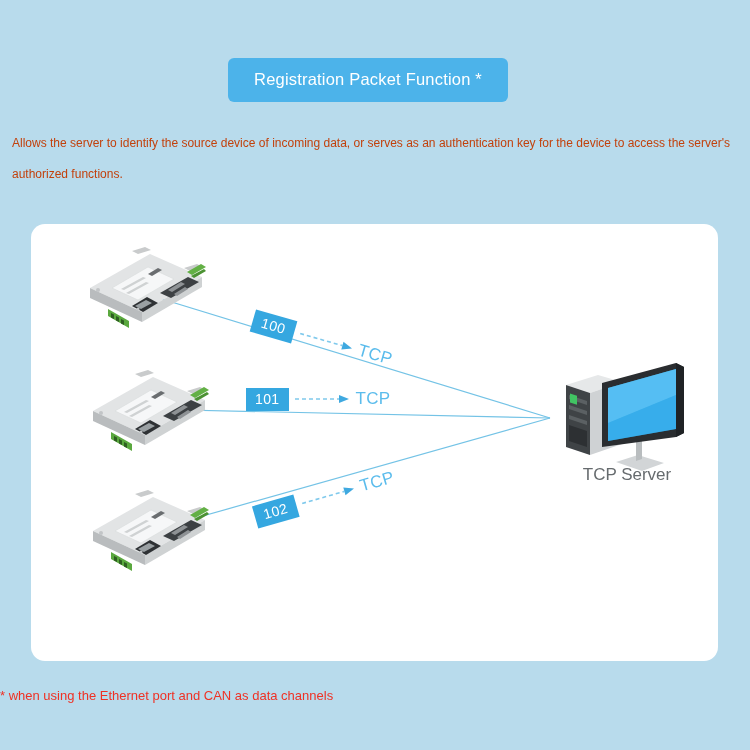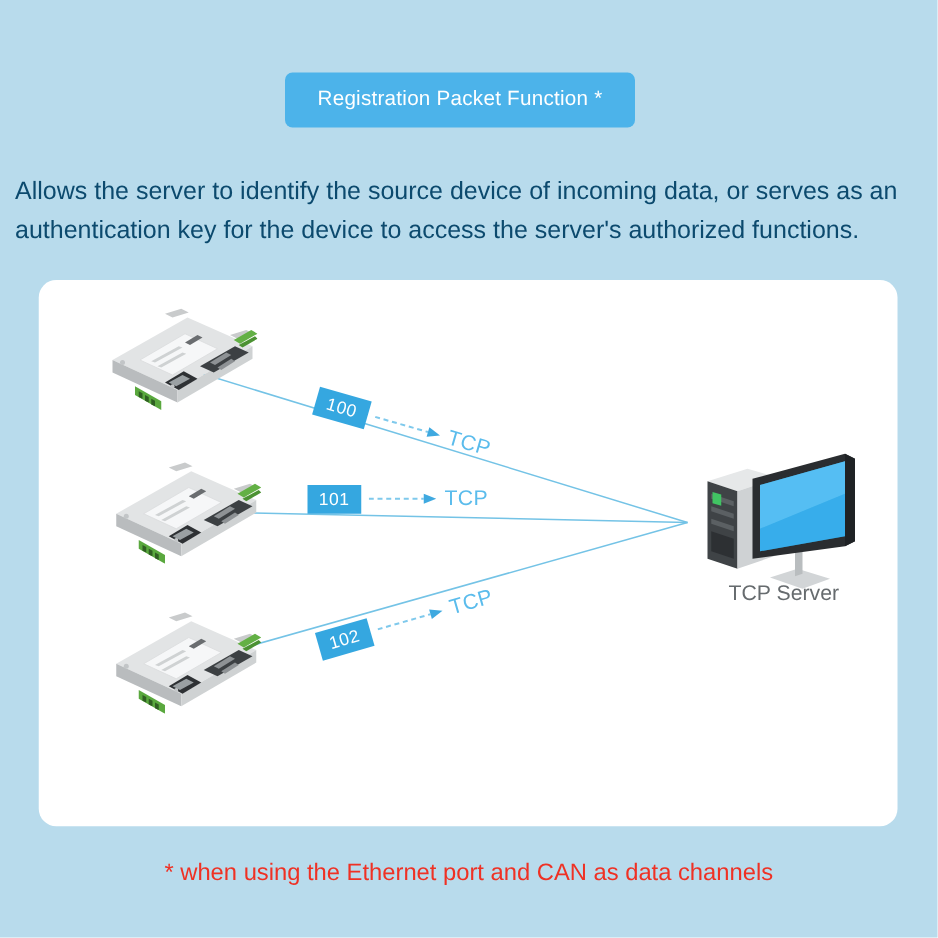--- a/index.html
+++ b/index.html
@@ -32,25 +32,25 @@
     letter-spacing: .2px;
     padding: 12px 26px 13px 26px;
     border-radius: 6px;
     min-width: 222px;
     box-sizing: border-box;
   }
 
   
   .description {
     position: absolute;
-    top: 138px;
+    top: 128px;
     left: 12px;
     width: 730px;
-    color: #0c4a6e;
-    font-size: 20px;
+    color: #c2410c;
+    font-size: 12px;
     line-height: 31px;
   }
 
   
   .card {
     position: absolute;
     left: 31px;
     top: 224px;
     width: 687px;
     height: 437px;
@@ -129,23 +129,23 @@
     color: #7b8086;
     font-size: 18.5px;
   }
 
   
   .footnote {
     position: absolute;
     top: 688px;
     left: 0;
     width: 750px;
-    text-align: center;
+    text-align: left;
     color: #ef3124;
-    font-size: 19px;
+    font-size: 13px;
   }
 </style>
 </head>
 <body>
 
 <div class="header-wrap">
   <div class="title-badge">Registration Packet Function *</div>
 </div>
 
 <div class="description">Allows the server to identify the source device of incoming data, or serves as an authentication key for the device to access the server's authorized functions.</div>

